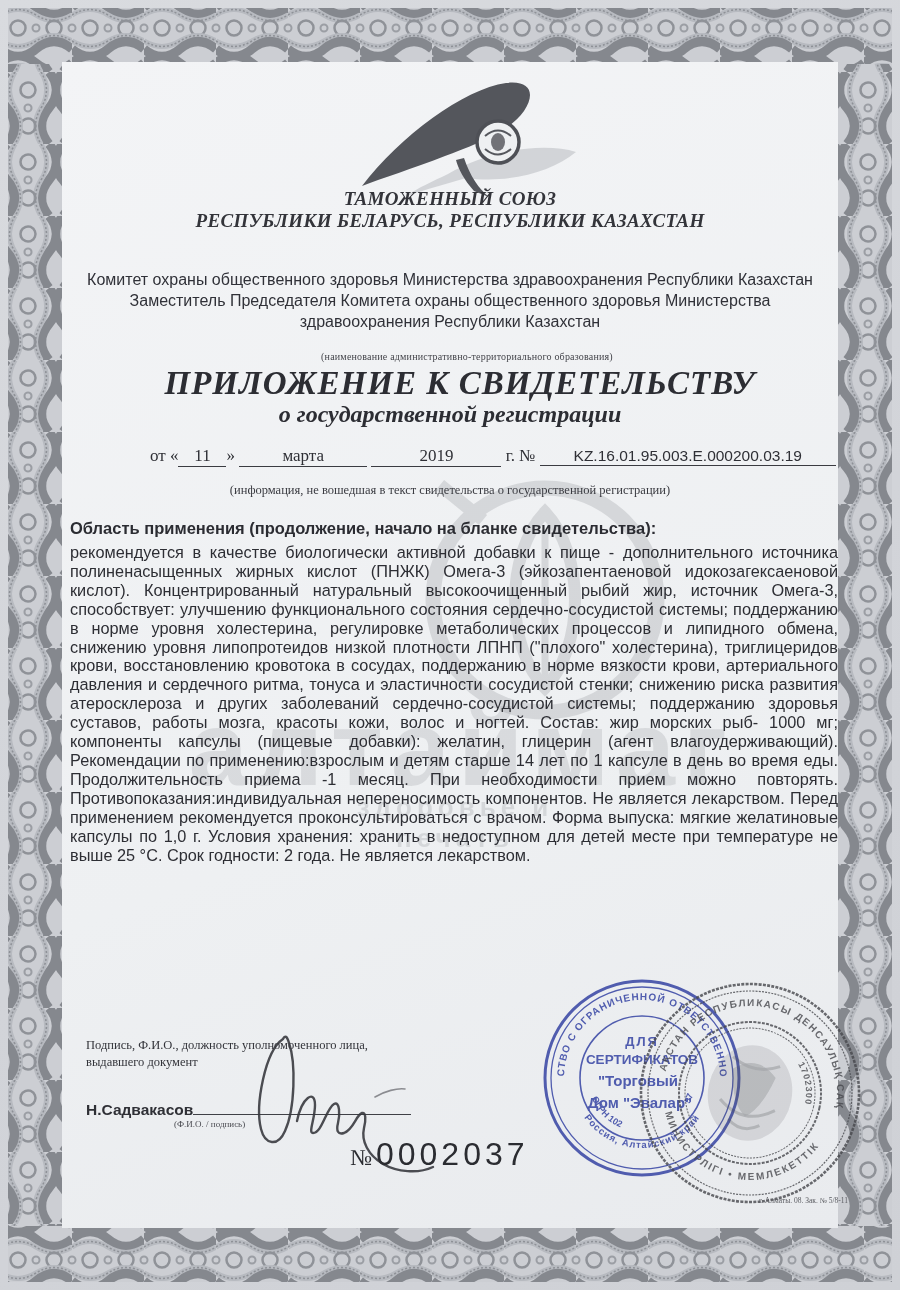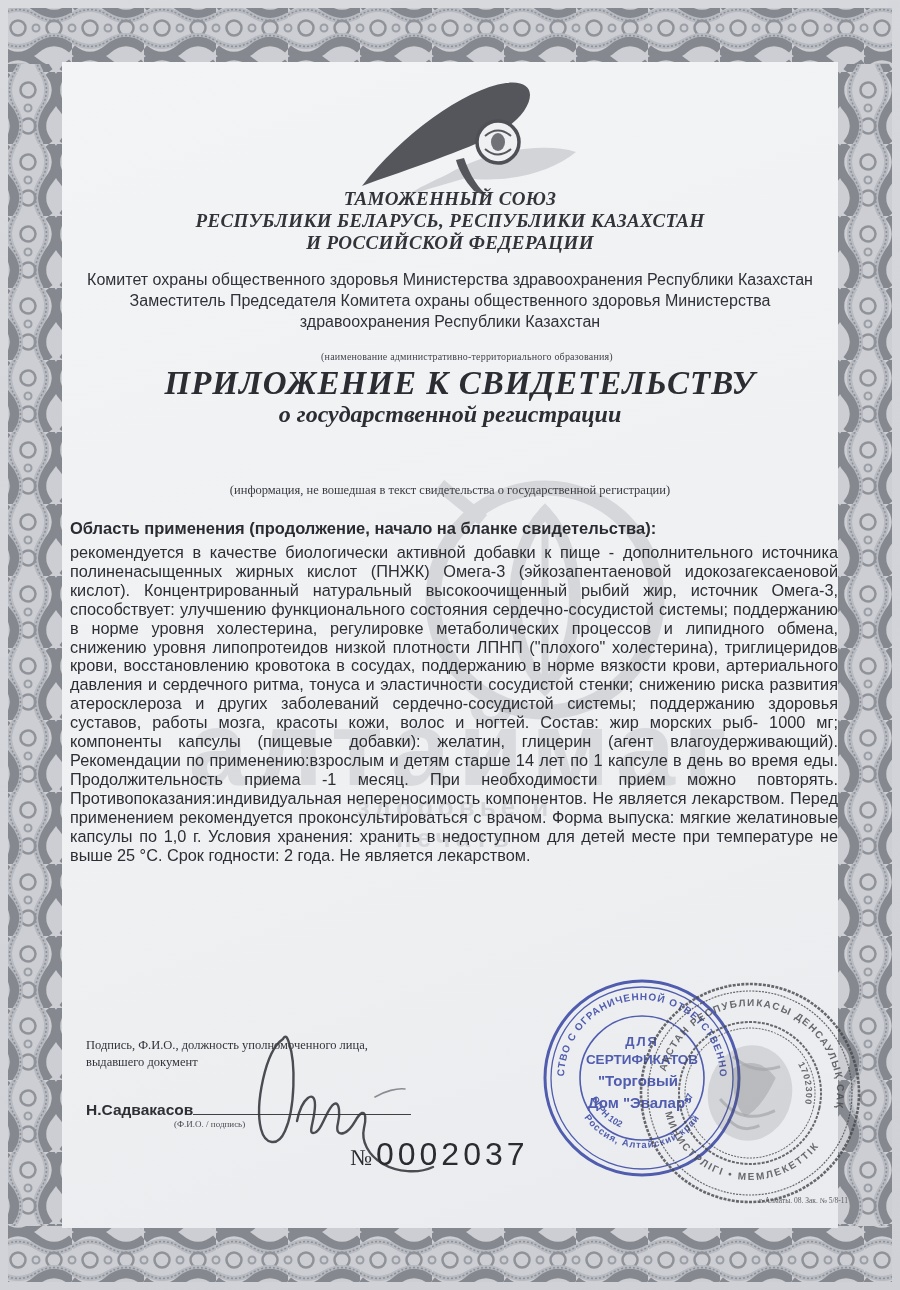--- a/index.html
+++ b/index.html
@@ -134,31 +134,38 @@
     <path d="M100,98 C140,74 196,66 228,76 C204,96 160,108 118,102 C90,110 70,116 58,120 C70,112 85,105 100,98 Z" fill="#c7c9cd" opacity=".75"></path>
     <path d="M14,110 C52,60 116,13 158,7 C182,4 188,17 176,35 C160,58 122,70 97,80 C64,93 34,102 14,110 Z" fill="#54565c"></path>
     <path d="M116,82 C122,100 131,113 141,121 L126,115 C116,104 110,92 108,84 Z" fill="#54565c"></path>
     <circle cx="150" cy="66" r="21" fill="#eef0f2" stroke="#4e5056" stroke-width="3.5"></circle>
     <path d="M137,60 q13,-11 26,0 M137,73 q13,11 26,0" fill="none" stroke="#55575d" stroke-width="2"></path>
     <ellipse cx="150" cy="66" rx="7" ry="9" fill="#5a5c62" opacity=".85"></ellipse>
   </svg>
 
   <div class="abs layer ctr hdr-union" style="top:188px">ТАМОЖЕННЫЙ СОЮЗ</div>
   <div class="abs layer ctr hdr-union" style="top:210px">РЕСПУБЛИКИ БЕЛАРУСЬ, РЕСПУБЛИКИ КАЗАХСТАН</div>
-  <div class="abs layer ctr hdr-union" style="top:232px">И РОССИЙСКОЙ ФЕДЕРАЦИИ</div>
 
   <div class="abs layer ctr authority" style="top:269px">Комитет охраны общественного здоровья Министерства здравоохранения Республики Казахстан</div>
   <div class="abs layer ctr authority" style="top:290px">Заместитель Председателя Комитета охраны общественного здоровья Министерства</div>
   <div class="abs layer ctr authority" style="top:311px">здравоохранения Республики Казахстан</div>
 
   <div class="abs layer ctr cap-sm" style="left:62px;width:776px;top:351px">(наименование административно-территориального образования)</div>
 
   <div class="abs layer ctr doc-title" style="top:365px">ПРИЛОЖЕНИЕ К СВИДЕТЕЛЬСТВУ</div>
   <div class="abs layer ctr doc-sub" style="top:401px">о государственной регистрации</div>
 
+  <div class="abs layer dateline" style="top:446px">
+    <span>от «</span><span class="u u-day">11</span><span>»</span>
+    <span class="u u-month">марта</span>
+    <span class="u u-year">2019</span>
+    <span>г.</span>
+    <span>№</span>
+    <span class="u u-num">KZ.16.01.95.003.Е.000200.03.19</span>
+  </div>
 
   <div class="abs layer ctr cap-md" style="left:62px;width:776px;top:483px">(информация, не вошедшая в текст свидетельства о государственной регистрации)</div>
 
   <div class="abs layer body-head" style="top:519px">Область применения (продолжение, начало на бланке свидетельства):</div>
   <div class="abs layer body-text" style="top:543px">рекомендуется в качестве биологически активной добавки к пище - дополнительного источника полиненасыщенных жирных кислот (ПНЖК) Омега-3 (эйкозапентаеновой идокозагексаеновой кислот). Концентрированный натуральный высокоочищенный рыбий жир, источник Омега-3, способствует: улучшению функционального состояния сердечно-сосудистой системы; поддержанию в норме уровня холестерина, регулировке метаболических процессов и липидного обмена, снижению уровня липопротеидов низкой плотности ЛПНП ("плохого" холестерина), триглицеридов крови, восстановлению кровотока в сосудах, поддержанию в норме вязкости крови, артериального давления и сердечного ритма, тонуса и эластичности сосудистой стенки; снижению риска развития атеросклероза и других заболеваний сердечно-сосудистой системы; поддержанию здоровья суставов, работы мозга, красоты кожи, волос и ногтей. Состав: жир морских рыб- 1000 мг; компоненты капсулы (пищевые добавки): желатин, глицерин (агент влагоудерживающий). Рекомендации по применению:взрослым и детям старше 14 лет по 1 капсуле в день во время еды. Продолжительность приема -1 месяц. При необходимости прием можно повторять. Противопоказания:индивидуальная непереносимость компонентов. Не является лекарством. Перед применением рекомендуется проконсультироваться с врачом. Форма выпуска: мягкие желатиновые капсулы по 1,0 г. Условия хранения: хранить в недоступном для детей месте при температуре не выше 25 °С. Срок годности: 2 года. Не является лекарством.</div>
 
   <div class="abs layer sig-block" style="top:1037px">
     <div>Подпись, Ф.И.О.,  должность уполномоченного лица,</div>
     <div>выдавшего документ</div>
   </div>

